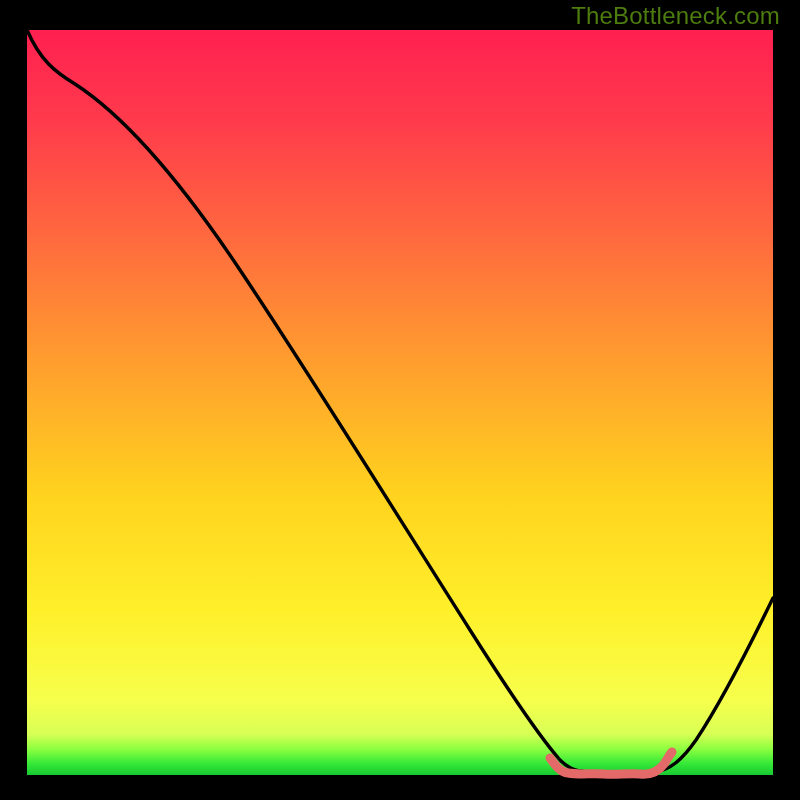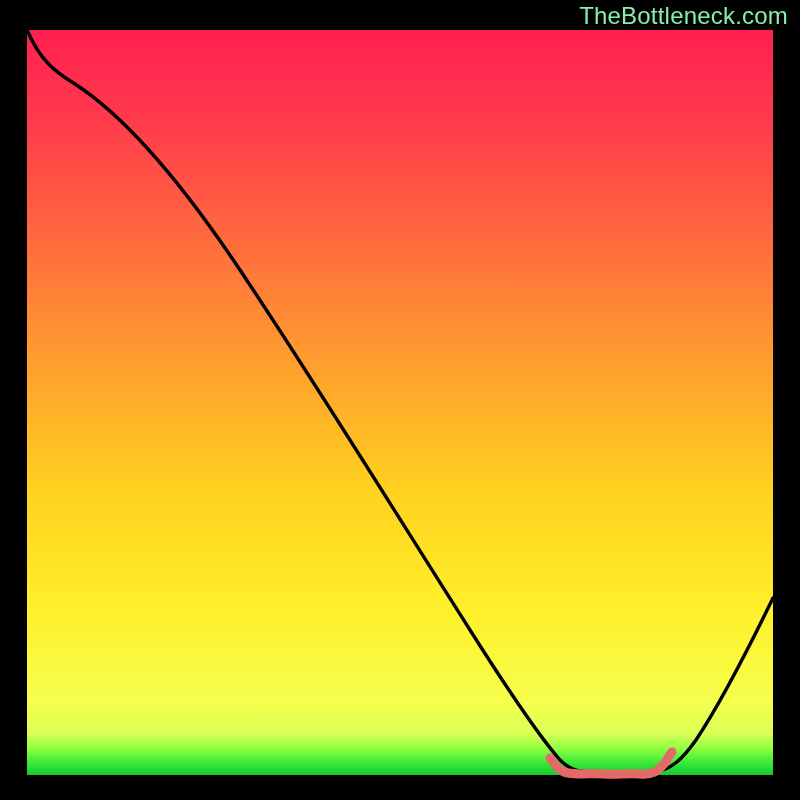--- a/index.html
+++ b/index.html
@@ -13,22 +13,22 @@
   }
   .stage {
     position: relative;
     width: 800px;
     height: 800px;
     background: #000000;
   }
   .watermark {
     position: absolute;
     top: 2px;
-    right: 12px;
-    color: #86efac;
+    right: 20px;
+    color: #4d7c0f;
     font-size: 24px;
     font-weight: 500;
     letter-spacing: 0.2px;
     z-index: 10;
   }
   svg.plot {
     position: absolute;
     left: 0;
     top: 0;
     width: 800px;

